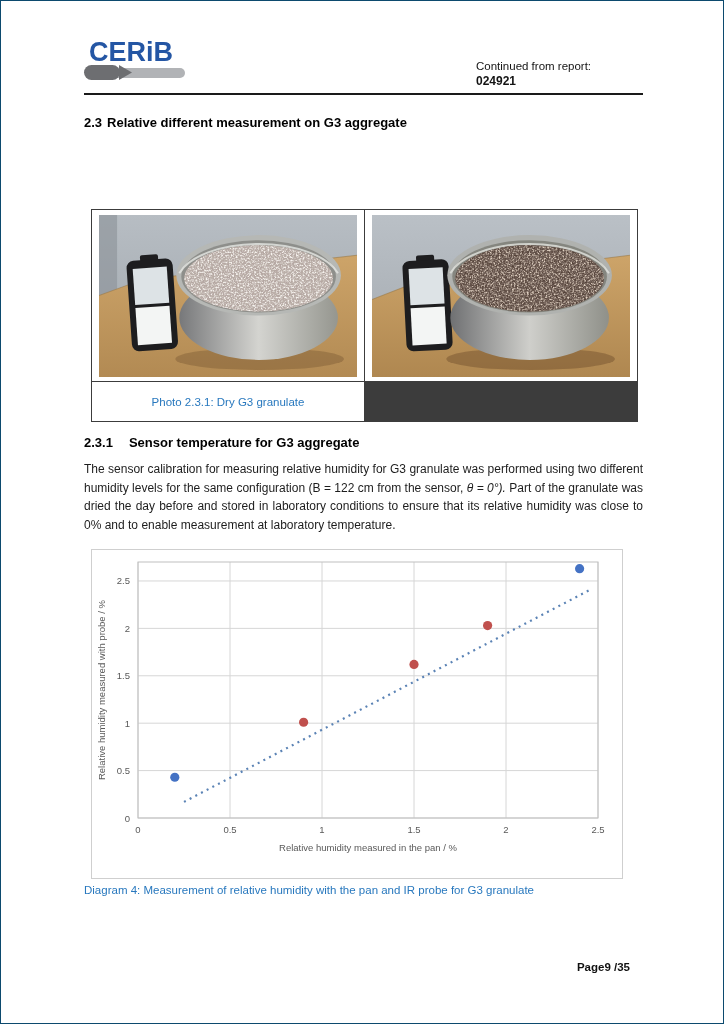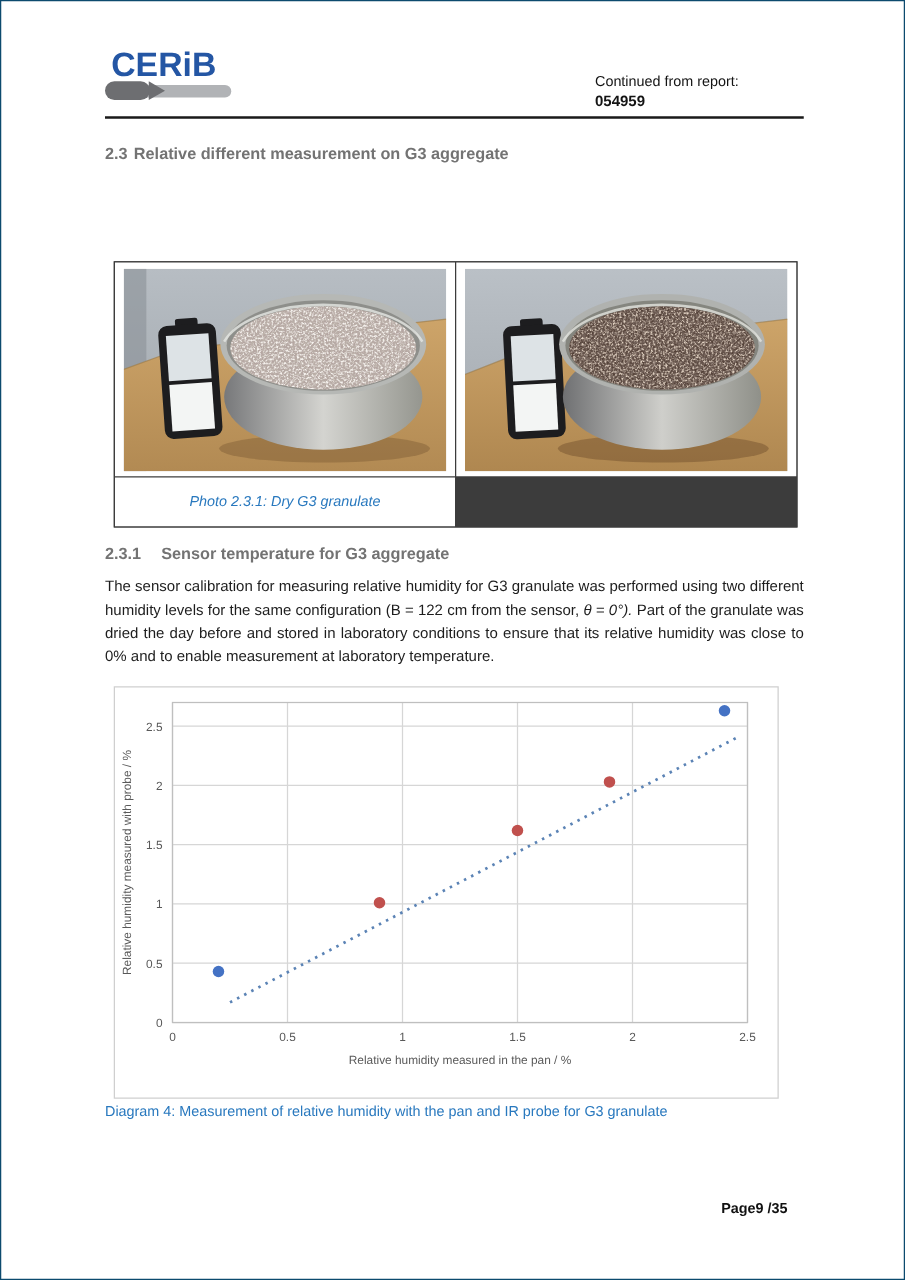--- a/index.html
+++ b/index.html
@@ -7,35 +7,35 @@
     position:relative; width:724px; height:1024px; margin:0 auto;
     background:#ffffff; border:1px solid #0c4a6e; box-sizing:border-box;
     font-family:"Liberation Sans", sans-serif; color:#1f1f1f; overflow:hidden;
   }
   
   .logo-svg{position:absolute; left:80px; top:34px;}
   .hdr-right{position:absolute; left:475px; top:58px; font-size:11.5px; line-height:15px; color:#141414;}
   .hdr-right .num{font-weight:bold; font-size:12px;}
   .hdr-rule{position:absolute; left:83px; top:92px; width:559px; height:2px; background:#1a1a1a;}
   
-  .h1{position:absolute; left:83px; font-size:13px; font-weight:bold; color:#737373; display:flex;justify-content:flex-end;}
+  .h1{position:absolute; left:83px; font-size:13px; font-weight:bold; color:#000000; display:flex;justify-content:flex-end;}
   .h1 .no{margin-right:5px;}
   .h1.sub .no{margin-right:16px;}
   .body-p{position:absolute; left:83px; width:559px; font-size:12px; line-height:18.5px;
           text-align:justify; color:#1d1d1d;}
   
   .photo-table{
     position:absolute; left:90px; top:208px; width:547px;
     display:grid; grid-template-columns:1fr 1fr; grid-template-rows:171px 39px;
     background:#3c3c3c; gap:1px; border:1px solid #3c3c3c; box-sizing:border-box;
   }
   .photo-cell{background:#fff; padding:5px 7px 4px 7px; box-sizing:border-box;}
   .photo-cell svg{display:block; width:100%; height:100%;}
   .cap-cell{background:#fff; display:flex; align-items:center; justify-content:center;}
-  .photo-caption{font-size:11.5px; font-style:italic; color:#2878be;}
+  .photo-caption{font-size:11.5px; color:#2878be;}
   
   .chart-frame{position:absolute; left:90px; top:548px; width:532px; height:330px;
                border:1px solid #cfcfcf; background:#fff; box-sizing:border-box;}
   .diagram-caption{position:absolute; left:83px; top:883px; width:559px;
                    font-size:11.5px; color:#2878be;}
   .footer{position:absolute; left:83px; top:960px; width:546px; text-align:right;
           font-size:11.5px; font-weight:bold; color:#111;}
 </style>
 </head>
 <body>
@@ -44,21 +44,21 @@
 
   <svg class="logo-svg" width="115" height="50" viewBox="0 0 115 50">
     <text x="8" y="26" font-family="Liberation Sans, sans-serif" font-weight="bold" font-size="27" fill="#2456a4" letter-spacing="0">CERiB</text>
     <rect x="28" y="33" width="76" height="10" rx="5" fill="#b1b3b6"></rect>
     <rect x="3" y="30" width="36" height="15" rx="7.5" fill="#6d6e71"></rect>
     <polygon points="38,30 51,37.5 38,45" fill="#6d6e71"></polygon>
   </svg>
 
   <div class="hdr-right">
     <div>Continued from report:</div>
-    <div class="num">054959</div>
+    <div class="num">024921</div>
   </div>
   <div class="hdr-rule"></div>
 
   <div class="h1" style="top:114px;">
     <span class="no">2.3</span>
     <span>Relative different measurement on G3 aggregate</span>
   </div>
 
 
   <div class="photo-table">

